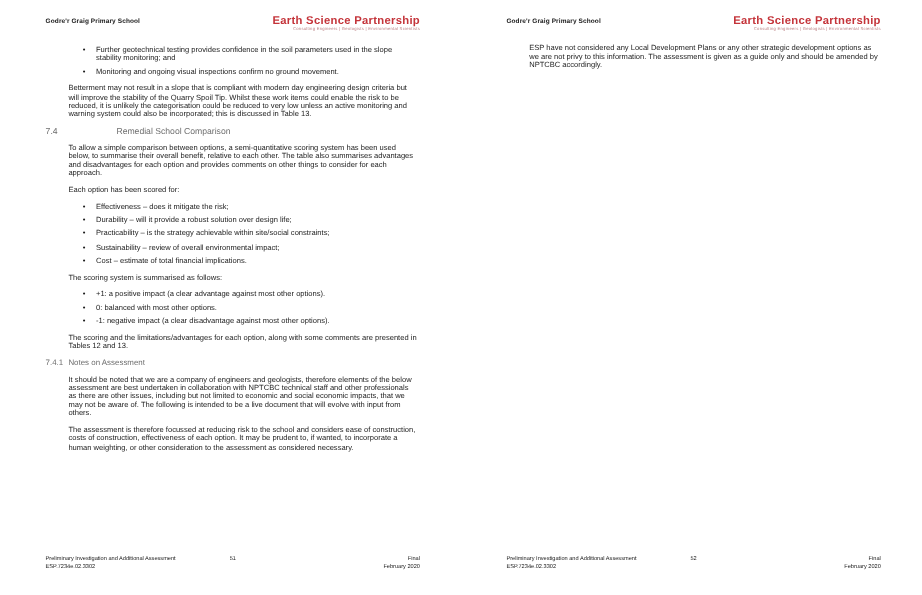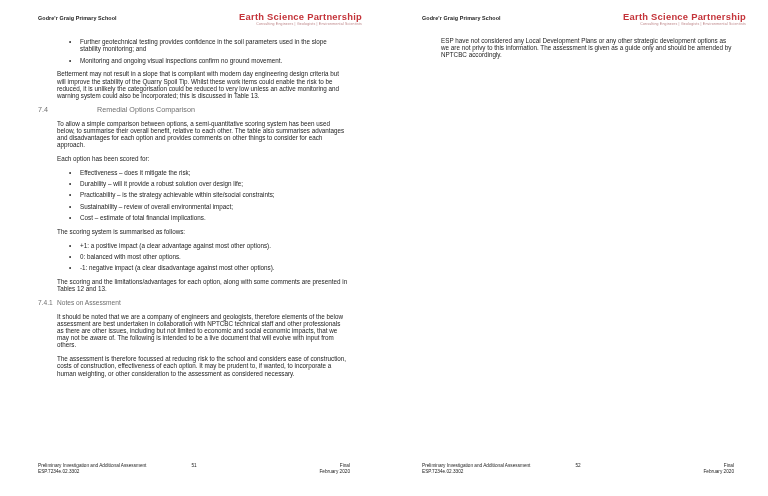--- a/index.html
+++ b/index.html
@@ -7,21 +7,21 @@
     width:768px;height:496px;background:#ffffff;overflow:hidden;
     font-family:"Liberation Sans","DejaVu Sans",sans-serif;
     -webkit-font-smoothing:antialiased;
   }
   #spread{position:relative;width:768px;height:496px;background:#ffffff;}
   .page{position:absolute;top:0;width:384px;height:496px;background:#ffffff;}
   .page.p1{left:0;}
   .page.p2{left:384px;}
 
   
-  .hdr{position:absolute;top:12px;left:38px;right:22px;display:flex;justify-content:space-between;align-items:flex-start;}
+  .hdr{position:absolute;top:12px;left:38px;right:34px;display:flex;justify-content:space-between;align-items:flex-start;}
   .school{font-size:5.4px;font-weight:bold;color:#1a1a1a;letter-spacing:.1px;padding-top:3px;}
   .logo{text-align:right;line-height:1;}
   .logo-title{font-size:9.4px;font-weight:bold;letter-spacing:.25px;color:#c4343a;}
   .logo-sub{font-size:3.5px;color:#b97e81;margin-top:1.5px;letter-spacing:.2px;}
 
   
   .content{position:absolute;top:37px;left:38px;width:310px;color:#1c1c1c;
            font-size:6.3px;line-height:7.2px;}
   .para{margin:0 0 6.5px 19px;}
   .h1{display:flex;color:#6f6f6f;font-size:7.2px;line-height:8px;margin:4px 0 6px 0;gap:36px;}
@@ -51,21 +51,21 @@
         </div>
       </div>
       <div class="content">
         <div class="bullets">
           <div class="bullet">Further geotechnical testing provides confidence in the soil parameters used in the slope stability monitoring; and</div>
           <div class="bullet">Monitoring and ongoing visual inspections confirm no ground movement.</div>
         </div>
         <div class="para">Betterment may not result in a slope that is compliant with modern day engineering design criteria but will improve the stability of the Quarry Spoil Tip. Whilst these work items could enable the risk to be reduced, it is unlikely the categorisation could be reduced to very low unless an active monitoring and warning system could also be incorporated; this is discussed in Table 13.</div>
         <div class="h1">
           <span class="num">7.4</span>
-          <span class="txt">Remedial Options Comparison</span>
+          <span class="txt">Remedial School Comparison</span>
         </div>
         <div class="para">To allow a simple comparison between options, a semi-quantitative scoring system has been used below, to summarise their overall benefit, relative to each other. The table also summarises advantages and disadvantages for each option and provides comments on other things to consider for each approach.</div>
         <div class="para">Each option has been scored for:</div>
         <div class="bullets">
           <div class="bullet">Effectiveness – does it mitigate the risk;</div>
           <div class="bullet">Durability – will it provide a robust solution over design life;</div>
           <div class="bullet">Practicability – is the strategy achievable within site/social constraints;</div>
           <div class="bullet">Sustainability – review of overall environmental impact;</div>
           <div class="bullet">Cost – estimate of total financial implications.</div>
         </div>

